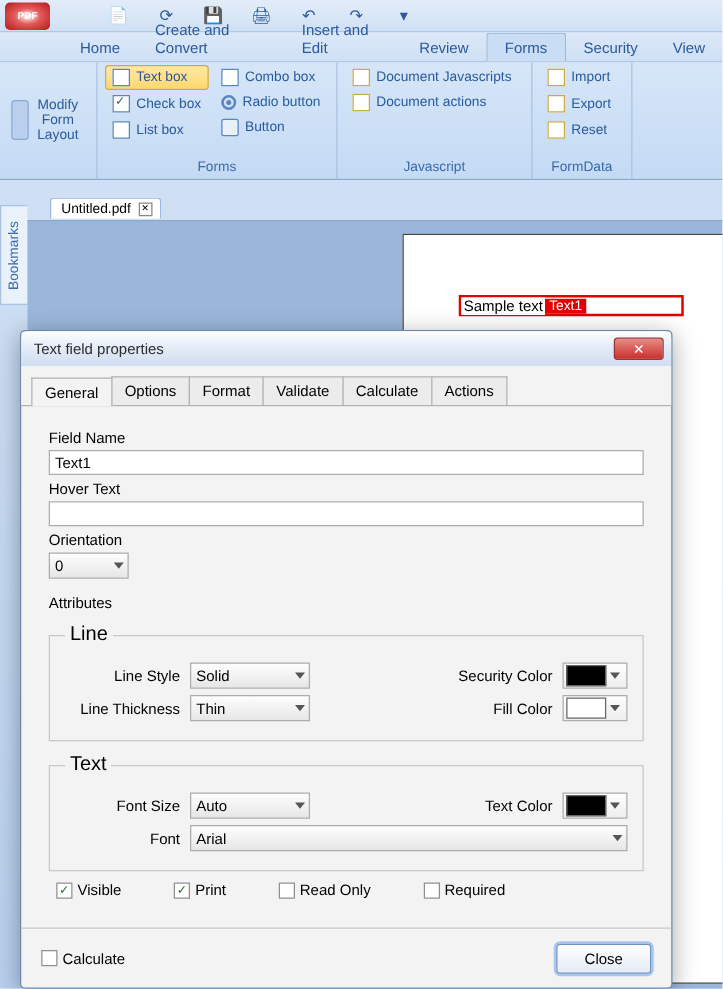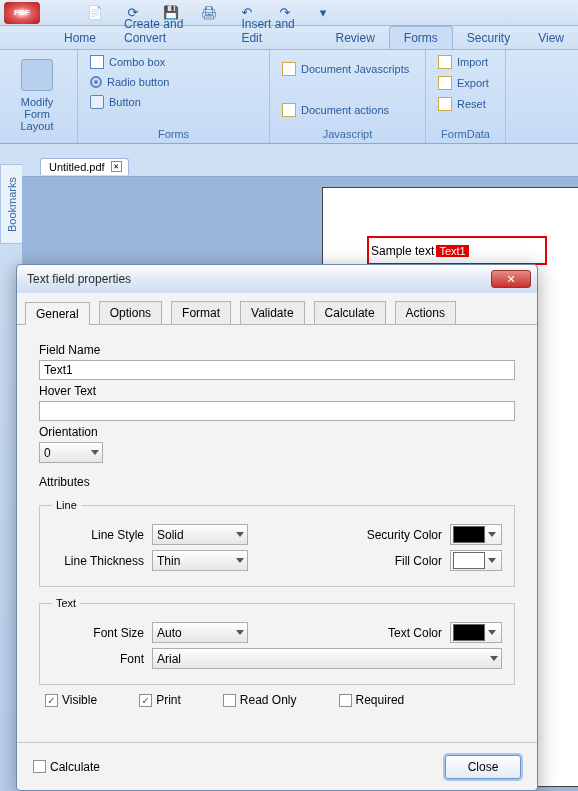--- a/index.html
+++ b/index.html
@@ -14,63 +14,63 @@
   
   .ribbon-tabs { height: 24px; background: linear-gradient(#dbe8f8, #cfe0f4); display: flex; align-items: flex-end; padding-left: 50px; gap: 0; border-bottom: 1px solid #9db8d9; font-size: 12px; }
   .rtab { padding: 4px 14px; color: #2a5a9c; cursor: pointer; }
   .rtab.active { background: #c9ddf5; border: 1px solid #9db8d9; border-bottom: none; border-radius: 3px 3px 0 0; }
 
   
   .ribbon { height: 94px; background: linear-gradient(#d6e6f8, #c4daf4); border-bottom: 1px solid #8aa9d0; display: flex; }
   .rgroup { border-right: 1px solid #a9c2e2; padding: 2px 6px; display: flex; flex-direction: column; }
   .rgroup-body { flex: 1; display: flex; gap: 4px; }
   .rgroup-title { font-size: 11px; text-align: center; color: #3a6aa8; padding: 1px 0; }
-  .big-btn { width: 62px; display: flex; flex-direction: column; align-items: center; justify-content: center; gap: 5px; font-size: 11px; color: #2a5a9c; border: 1px solid transparent; border-radius: 3px; padding: 4px 2px; cursor: pointer; }
+  .big-btn { width: 62px; display: flex; flex-direction: row; align-items: center; justify-content: center; gap: 5px; font-size: 11px; color: #2a5a9c; border: 1px solid transparent; border-radius: 3px; padding: 4px 2px; cursor: pointer; }
   .big-btn .ico { width: 32px; height: 32px; background: #b8d0ee; border: 1px solid #8aa9d0; border-radius: 3px; }
   .small-col { display: flex; flex-direction: column; gap: 1px; }
   .small-btn { display: flex; align-items: center; gap: 5px; font-size: 11px; color: #2a5a9c; padding: 2px 5px; border: 1px solid transparent; border-radius: 3px; cursor: pointer; white-space: nowrap; }
   .small-btn.sel { background: linear-gradient(#ffe9a8,#ffd76b); border-color: #d6a93f; }
   .small-ico { width: 14px; height: 14px; display: inline-block; }
   .ico-textbox { background: #fff; border: 1px solid #5a85c0; }
   .ico-check { background: #fff; border: 1px solid #5a85c0; position: relative; }
   .ico-check::after { content: "✓"; position: absolute; font-size: 10px; color: #2a5a9c; left: 1px; top: -2px; }
   .ico-list { background: #fff; border: 1px solid #5a85c0; }
   .ico-combo { background: #fff; border: 1px solid #5a85c0; }
   .ico-radio { width: 12px; height: 12px; border: 2px solid #5a85c0; border-radius: 50%; position: relative; }
   .ico-radio::after { content: ""; position: absolute; inset: 2px; background: #5a85c0; border-radius: 50%; }
   .ico-button { background: #e8f0fa; border: 1px solid #5a85c0; border-radius: 2px; }
   .ico-doc { background: #fff; border: 1px solid #ccaa44; }
 
   
   .docarea { position: absolute; top: 144px; left: 0; right: 0; bottom: 0; background: linear-gradient(#cfe0f4,#b8d0ee); }
   .sidetab { position: absolute; left: 0; top: 20px; width: 22px; height: 80px; background: #e9f1fb; border: 1px solid #a9c2e2; border-left: none; writing-mode: vertical-rl; transform: rotate(180deg); font-size: 11px; color: #3a6aa8; display: flex; align-items: center; justify-content: center; cursor: pointer; }
   .filetab-row { position: absolute; left: 40px; top: 14px; display: flex; }
-  .filetab { background: #fff; border: 1px solid #9db8d9; border-bottom: none; border-radius: 3px 3px 0 0; padding: 2px 6px 2px 8px; font-size: 11px; display: flex; align-items: flex-start; gap: 6px; }
+  .filetab { background: #fff; border: 1px solid #9db8d9; border-bottom: none; border-radius: 3px 3px 0 0; padding: 2px 6px 2px 8px; font-size: 11px; display: flex; align-items: center; gap: 6px; }
   .filetab .x { font-family: monospace; border: 1px solid #888; width: 11px; height: 11px; font-size: 9px; text-align: center; line-height: 9px; cursor: pointer; }
   .page-holder { position: absolute; left: 22px; top: 32px; right: 0; bottom: 0; background: #9ab7db; border-top: 1px solid #8aa9d0; }
   .page { position: absolute; left: 300px; top: 10px; width: 400px; height: 600px; background: #fff; border: 1px solid #444; }
-  .sample-field { position: absolute; left: 44px; top: 48px; width: 180px; height: 29px; border: 2px solid #e40000; display: flex; align-items: center; font-size: 12px; }
+  .sample-field { position: absolute; left: 44px; top: 48px; width: 180px; height: 17px; border: 2px solid #e40000; display: flex; align-items: center; font-size: 12px; }
   .sample-field .lbl { background: #fff; padding: 0 2px; }
   .sample-field .tag { background: #e40000; color: #fff; padding: 0 3px; font-size: 11px; }
 
   
   .dialog { position: absolute; left: 16px; top: 264px; width: 522px; height: 527px; background: #f3f3f3; border: 1px solid #6d88ab; border-radius: 4px; box-shadow: 0 4px 20px rgba(0,0,0,.35); display: flex; flex-direction: column; }
   .dlg-titlebar { height: 28px; background: linear-gradient(#fdfefe,#e4ecf7 45%,#cfdef2); border-radius: 6px 6px 0 0; display: flex; align-items: center; padding: 0 6px 0 10px; font-size: 12px; color: #2c2c2c; }
   .dlg-titlebar .spacer { flex: 1; }
   .dlg-close { width: 40px; height: 18px; background: linear-gradient(#e78b87,#c9302c); border: 1px solid #933; border-radius: 3px; color: #fff; display: flex; align-items: center; justify-content: center; font-size: 11px; cursor: pointer; }
-  .dlg-tabs { display: flex; border-bottom: 1px solid #b3b3b3; padding: 8px 8px 0 8px; gap: 10px; font-size: 12px; background: #f3f3f3; }
+  .dlg-tabs { display: flex; border-bottom: 1px solid #b3b3b3; padding: 8px 8px 0 8px; gap: 0; font-size: 12px; background: #f3f3f3; }
   .dtab { padding: 4px 10px; border: 1px solid #b3b3b3; border-bottom: none; background: #ececec; margin-right: -1px; cursor: pointer; }
   .dtab.active { background: #f3f3f3; position: relative; top: 1px; }
   .dlg-body { flex: 1; padding: 14px 22px 6px 22px; font-size: 12px; overflow: hidden; }
   .form-label { margin: 4px 0 3px; }
   .txt-input { width: 100%; height: 20px; border: 1px solid #abadb3; background: #fff; font-size: 12px; padding: 1px 4px; }
   .drop { height: 21px; border: 1px solid #abadb3; background: linear-gradient(#fefefe,#e6e6e6); display: inline-flex; align-items: center; padding: 0 4px; position: relative; cursor: pointer; }
   .drop .arrow { position: absolute; right: 3px; width: 0; height: 0; border-left: 4px solid transparent; border-right: 4px solid transparent; border-top: 5px solid #555; }
   fieldset { border: 1px solid #c8c8c8; margin: 10px 0 6px; padding: 8px 12px 10px; }
-  legend { font-size: 11px; padding: 0 4px; }
+  legend { font-size: 16px; padding: 0 4px; }
   .row { display: flex; align-items: center; margin: 5px 0; }
   .row .lab { width: 100px; text-align: right; padding-right: 8px; }
   .row .lab2 { flex: 1; text-align: right; padding-right: 8px; }
   .swatch { width: 32px; height: 17px; border: 1px solid #666; background: #000; display: inline-block; }
   .swatch.white { background: #fff; }
   .swatch-wrap { display: inline-flex; align-items: center; border: 1px solid #abadb3; height: 21px; padding: 1px 2px; background: linear-gradient(#fefefe,#eee); cursor: pointer; }
   .swatch-wrap .arrow { width: 0; height: 0; border-left: 4px solid transparent; border-right: 4px solid transparent; border-top: 5px solid #555; margin: 0 3px; }
   .chk-row { display: flex; gap: 42px; margin-top: 8px; padding-left: 6px; }
   .chk { display: flex; align-items: center; gap: 4px; cursor: pointer; }
   .cbox { width: 13px; height: 13px; border: 1px solid #8e8f8f; background: #fff; display: inline-flex; align-items: center; justify-content: center; font-size: 10px; color: #2a6b2a; }
@@ -111,40 +111,54 @@
         <span class="ico"></span>
         <span style="text-align:center;line-height:12px">Modify Form Layout</span>
       </div>
     </div>
     <div class="rgroup-title"></div>
   </div>
 
   <div class="rgroup" style="width:192px">
     <div class="rgroup-body">
       <div class="small-col">
+        <div class="small-btn sel">
+            <span class="small-ico ico-textbox"></span>
+            <span>Text box</span>
+          </div>
+        <div class="small-btn">
+            <span class="small-ico ico-check"></span>
+            <span>Check box</span>
+          </div>
+        <div class="small-btn">
+            <span class="small-ico ico-list"></span>
+            <span>List box</span>
+          </div>
+      </div>
+      <div class="small-col">
         <div class="small-btn">
             <span class="small-ico ico-combo"></span>
             <span>Combo box</span>
           </div>
         <div class="small-btn">
             <span class="small-ico ico-radio"></span>
             <span>Radio button</span>
           </div>
         <div class="small-btn">
             <span class="small-ico ico-button"></span>
             <span>Button</span>
           </div>
       </div>
     </div>
     <div class="rgroup-title">Forms</div>
   </div>
 
   <div class="rgroup" style="width:156px">
     <div class="rgroup-body">
-      <div class="small-col" style="justify-content:center;gap:21px">
+      <div class="small-col" style="justify-content:flex-start;gap:0">
         <div class="small-btn">
             <span class="small-ico ico-doc"></span>
             <span>Document Javascripts</span>
           </div>
         <div class="small-btn">
             <span class="small-ico ico-doc"></span>
             <span>Document actions</span>
           </div>
       </div>
     </div>

